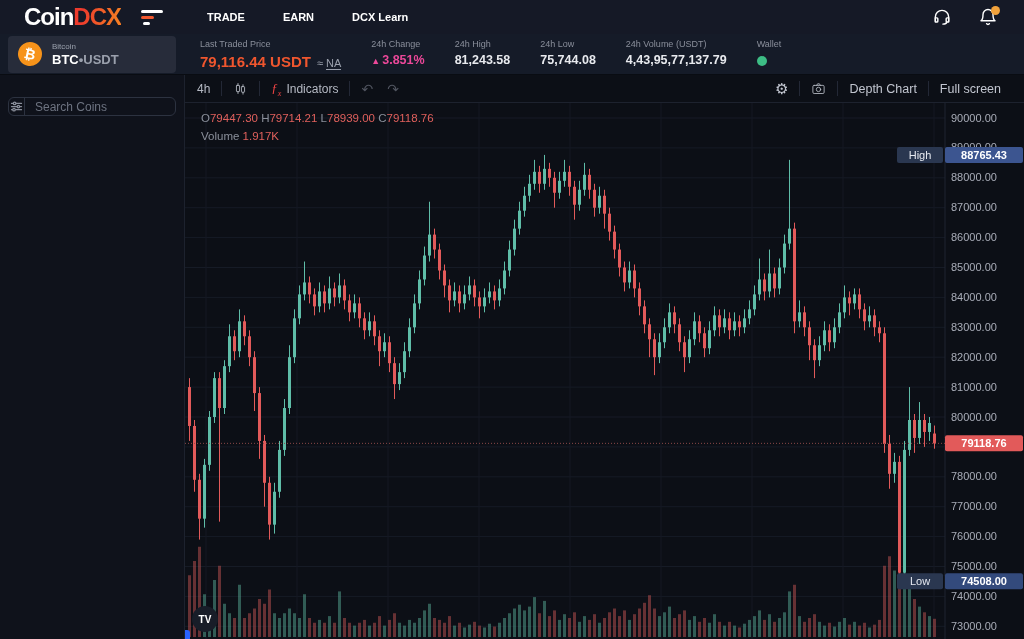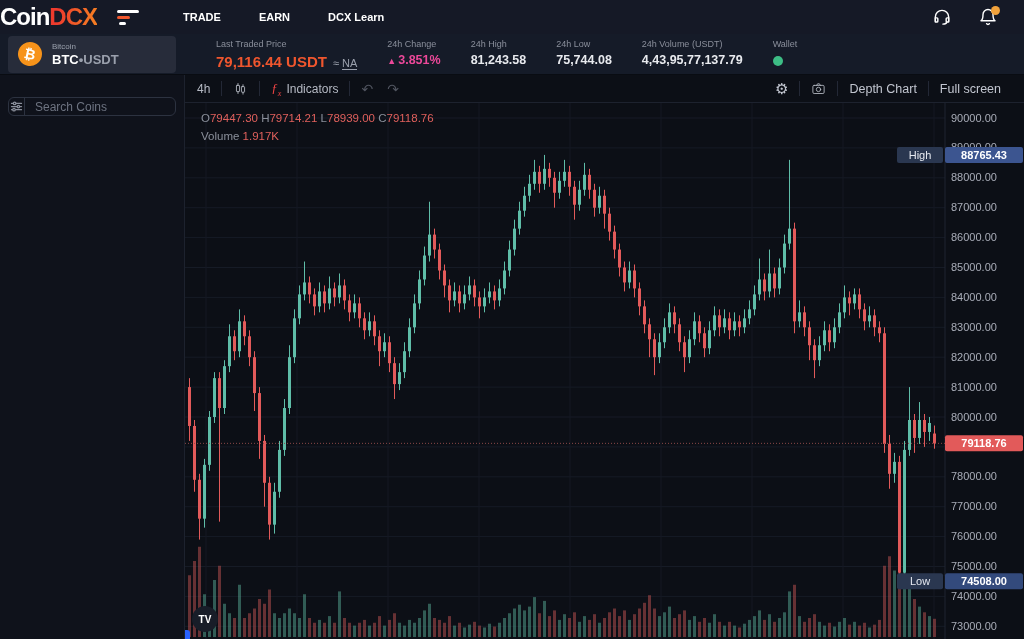--- a/index.html
+++ b/index.html
@@ -1,19 +1,19 @@
 <!DOCTYPE html>
 <html><head>
 <meta charset="utf-8">
 <style>
   *{margin:0;padding:0;box-sizing:border-box}
   html,body{width:1024px;height:639px;overflow:hidden;background:#0d1019;
     font-family:"Liberation Sans",sans-serif;-webkit-font-smoothing:antialiased}
   
-  .topnav{height:34px;background:#151926;display:flex;align-items:center;position:relative;z-index:5}
+  .topnav{height:34px;background:#151926;display:flex;align-items:center;padding-left:24px;position:relative;z-index:5}
   .logo{font-size:24px;font-weight:bold;letter-spacing:-1px;display:flex;align-items:center;line-height:1}
   .logo .p1{color:#fff}
   .logo .p2{background:linear-gradient(100deg,#ee3b2d 20%,#f57b23 90%);-webkit-background-clip:text;background-clip:text;color:transparent}
   .menumark{margin-left:20px;display:flex;flex-direction:column;gap:3px;width:24px}
   .menumark i{display:block;height:3px;border-radius:2px}
   .menumark i:nth-child(1){width:22px;background:#fff}
   .menumark i:nth-child(2){width:13px;background:#f1582f}
   .menumark i:nth-child(3){width:7px;background:#fff;margin-left:2px}
   .navitems{display:flex;gap:38px;margin-left:42px}
   .navitems span{font-size:11px;font-weight:bold;color:#fff;cursor:pointer}
@@ -22,21 +22,21 @@
   .icon-btn svg{width:20px;height:20px;stroke:#fff;fill:none;stroke-width:1.7;stroke-linecap:round;stroke-linejoin:round}
   .bell-dot{position:absolute;top:-1px;right:-2px;width:9px;height:9px;border-radius:50%;background:#f1a23c}
   
   .statsbar{height:41px;background:#151b28;border-bottom:1px solid #090c12;display:flex;align-items:center}
   .pairbox{width:168px;height:37px;margin-left:8px;background:#272c3a;border-radius:4px;display:flex;align-items:center;gap:10px;padding-left:10px;cursor:pointer}
   .btc-circle{width:24px;height:24px;border-radius:50%;background:#f7931a;color:#fff;font-weight:bold;font-size:14px;
     display:flex;align-items:center;justify-content:center;transform:rotate(12deg)}
   .pairtxt .nm{font-size:8px;color:#9aa0ac;margin-bottom:1px}
   .pairtxt .sym{font-size:13px;font-weight:bold;color:#fff}
   .pairtxt .sym .q{color:#9aa0ac;font-weight:bold}
-  .stats{display:flex;margin-left:40px;gap:30px}
+  .stats{display:flex;margin-left:24px;gap:30px}
   .stat .lb{font-size:9px;color:#8a8f9b;white-space:nowrap}
   .stat .vl{font-size:12.5px;font-weight:bold;color:#e8eaee;margin-top:4px;white-space:nowrap}
   .stat .vl.big{font-size:15px;color:#f0562e}
   .stat .approx{font-size:11px;font-weight:normal;color:#9aa0ac;margin-left:6px}
   .stat .approx u{text-decoration:none;border-bottom:1px solid #9aa0ac}
   .stat .vl.up{color:#ec4899}
   .stat .vl .arrow{font-size:9px;margin-right:2px}
   .wallet-dot{width:10px;height:10px;border-radius:50%;background:#3dbd85;margin-top:7px}
   
   .main{display:flex;height:564px}

